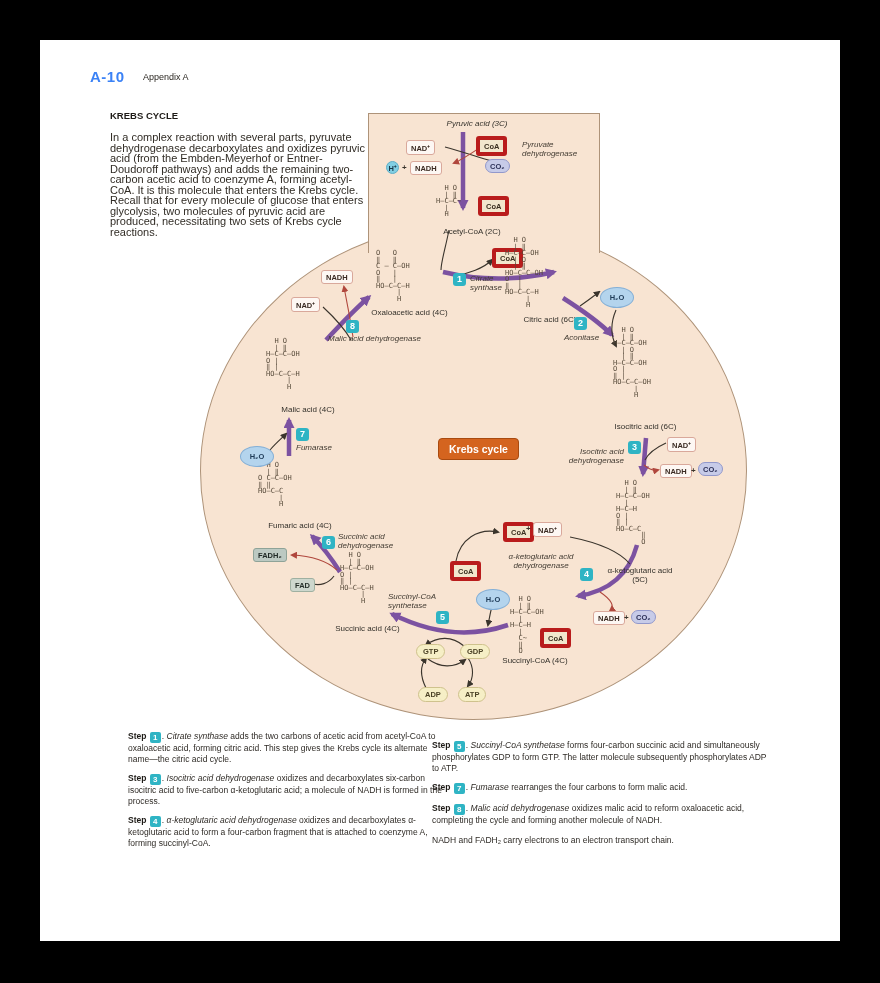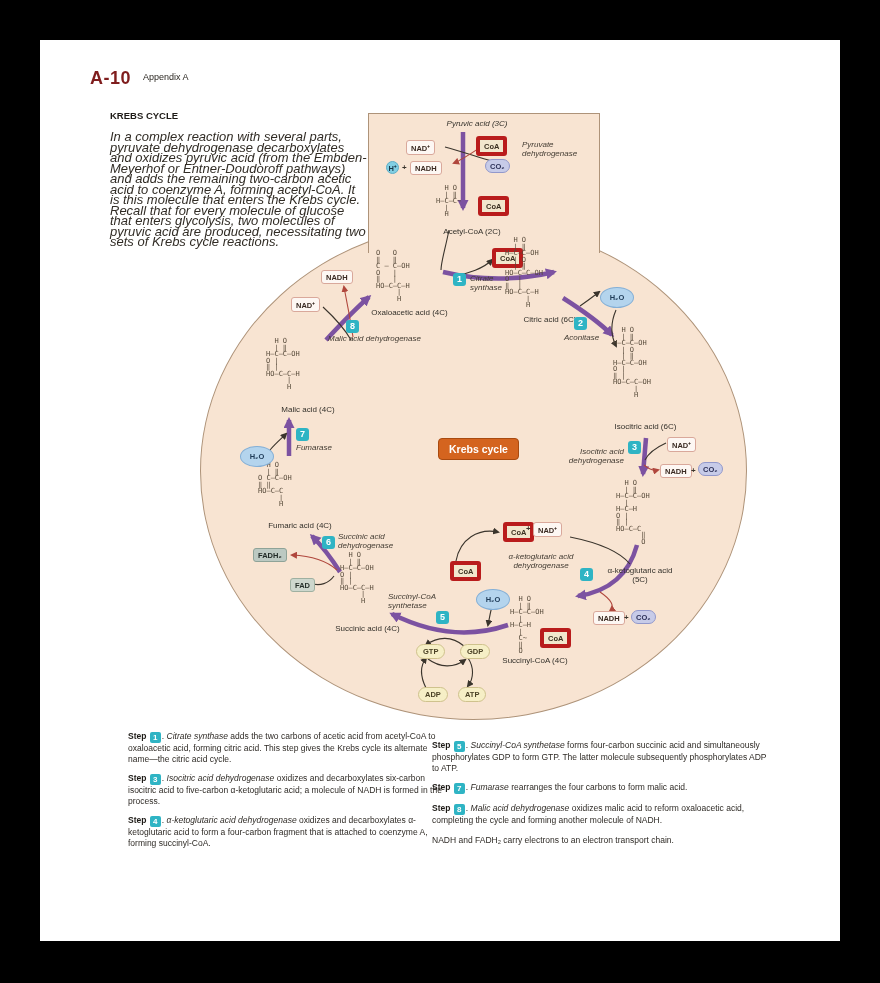--- a/index.html
+++ b/index.html
@@ -1,23 +1,23 @@
 <!DOCTYPE html>
 <html><head>
 <meta charset="utf-8">
 <style>
   html,body{margin:0;padding:0;background:#000;width:880px;height:983px;overflow:hidden;
     font-family:"Liberation Sans",sans-serif;}
   .page{position:absolute;left:40px;top:40px;width:800px;height:901px;background:#fff;}
   .abs{position:absolute;}
   
-  .pagenum{font-size:18px;font-weight:bold;color:#7f1d1d;letter-spacing:.5px;}
+  .pagenum{font-size:15px;font-weight:bold;color:#3b82f6;letter-spacing:.5px;}
   .section{font-size:9px;color:#2a2620;}
   .title{font-size:9.5px;font-weight:bold;color:#1d1a16;}
-  .intro{font-size:13px;line-height:10.5px;color:#312c25;width:258px;font-style:italic;}
+  .intro{font-size:11px;line-height:10.5px;color:#312c25;width:258px;}
   
   .circle{background:#f8e4d2;border:1.5px solid #ae9379;border-radius:50%;}
   .tab{background:#f8e4d2;border:1.5px solid #ae9379;border-bottom:none;}
   svg{position:absolute;left:0;top:0;pointer-events:none;}
   
   .mol{font-size:8px;color:#33302a;text-align:center;}
   .enz{font-size:8px;font-style:italic;color:#413a31;line-height:9px;}
   .struct{font-family:"DejaVu Sans Mono",monospace;font-size:7px;line-height:6.5px;
     white-space:pre;color:#574a3a;}
   

